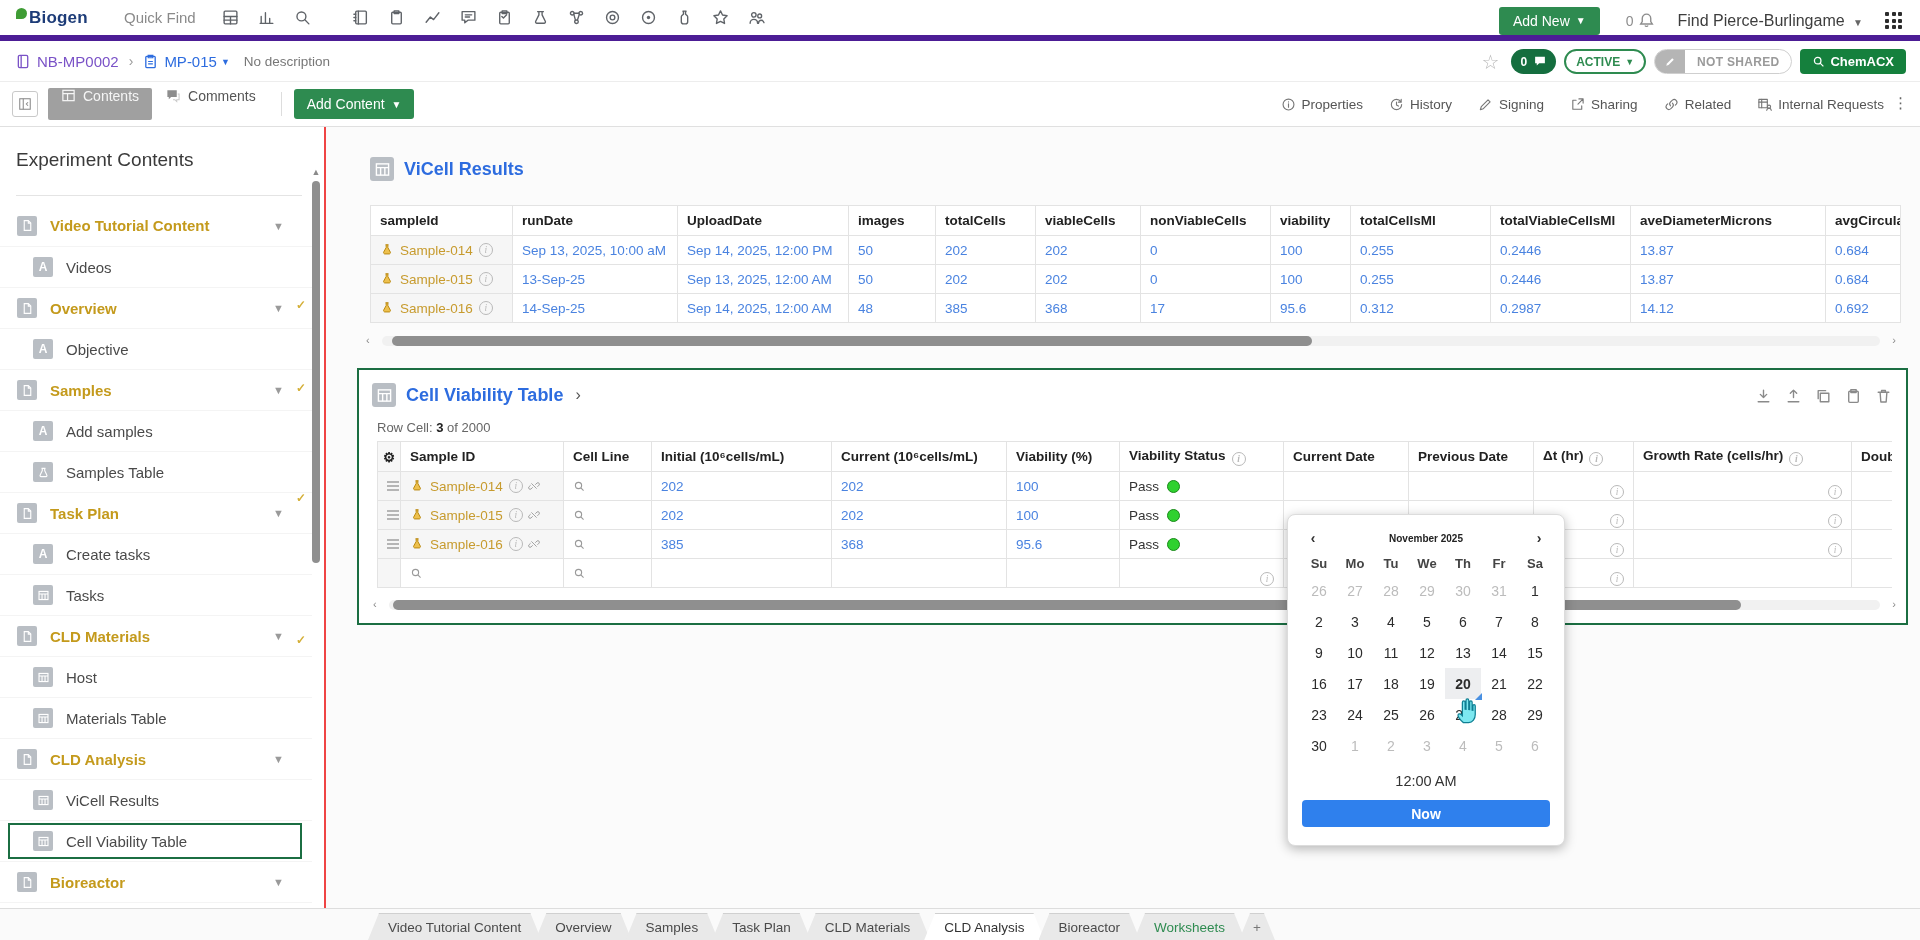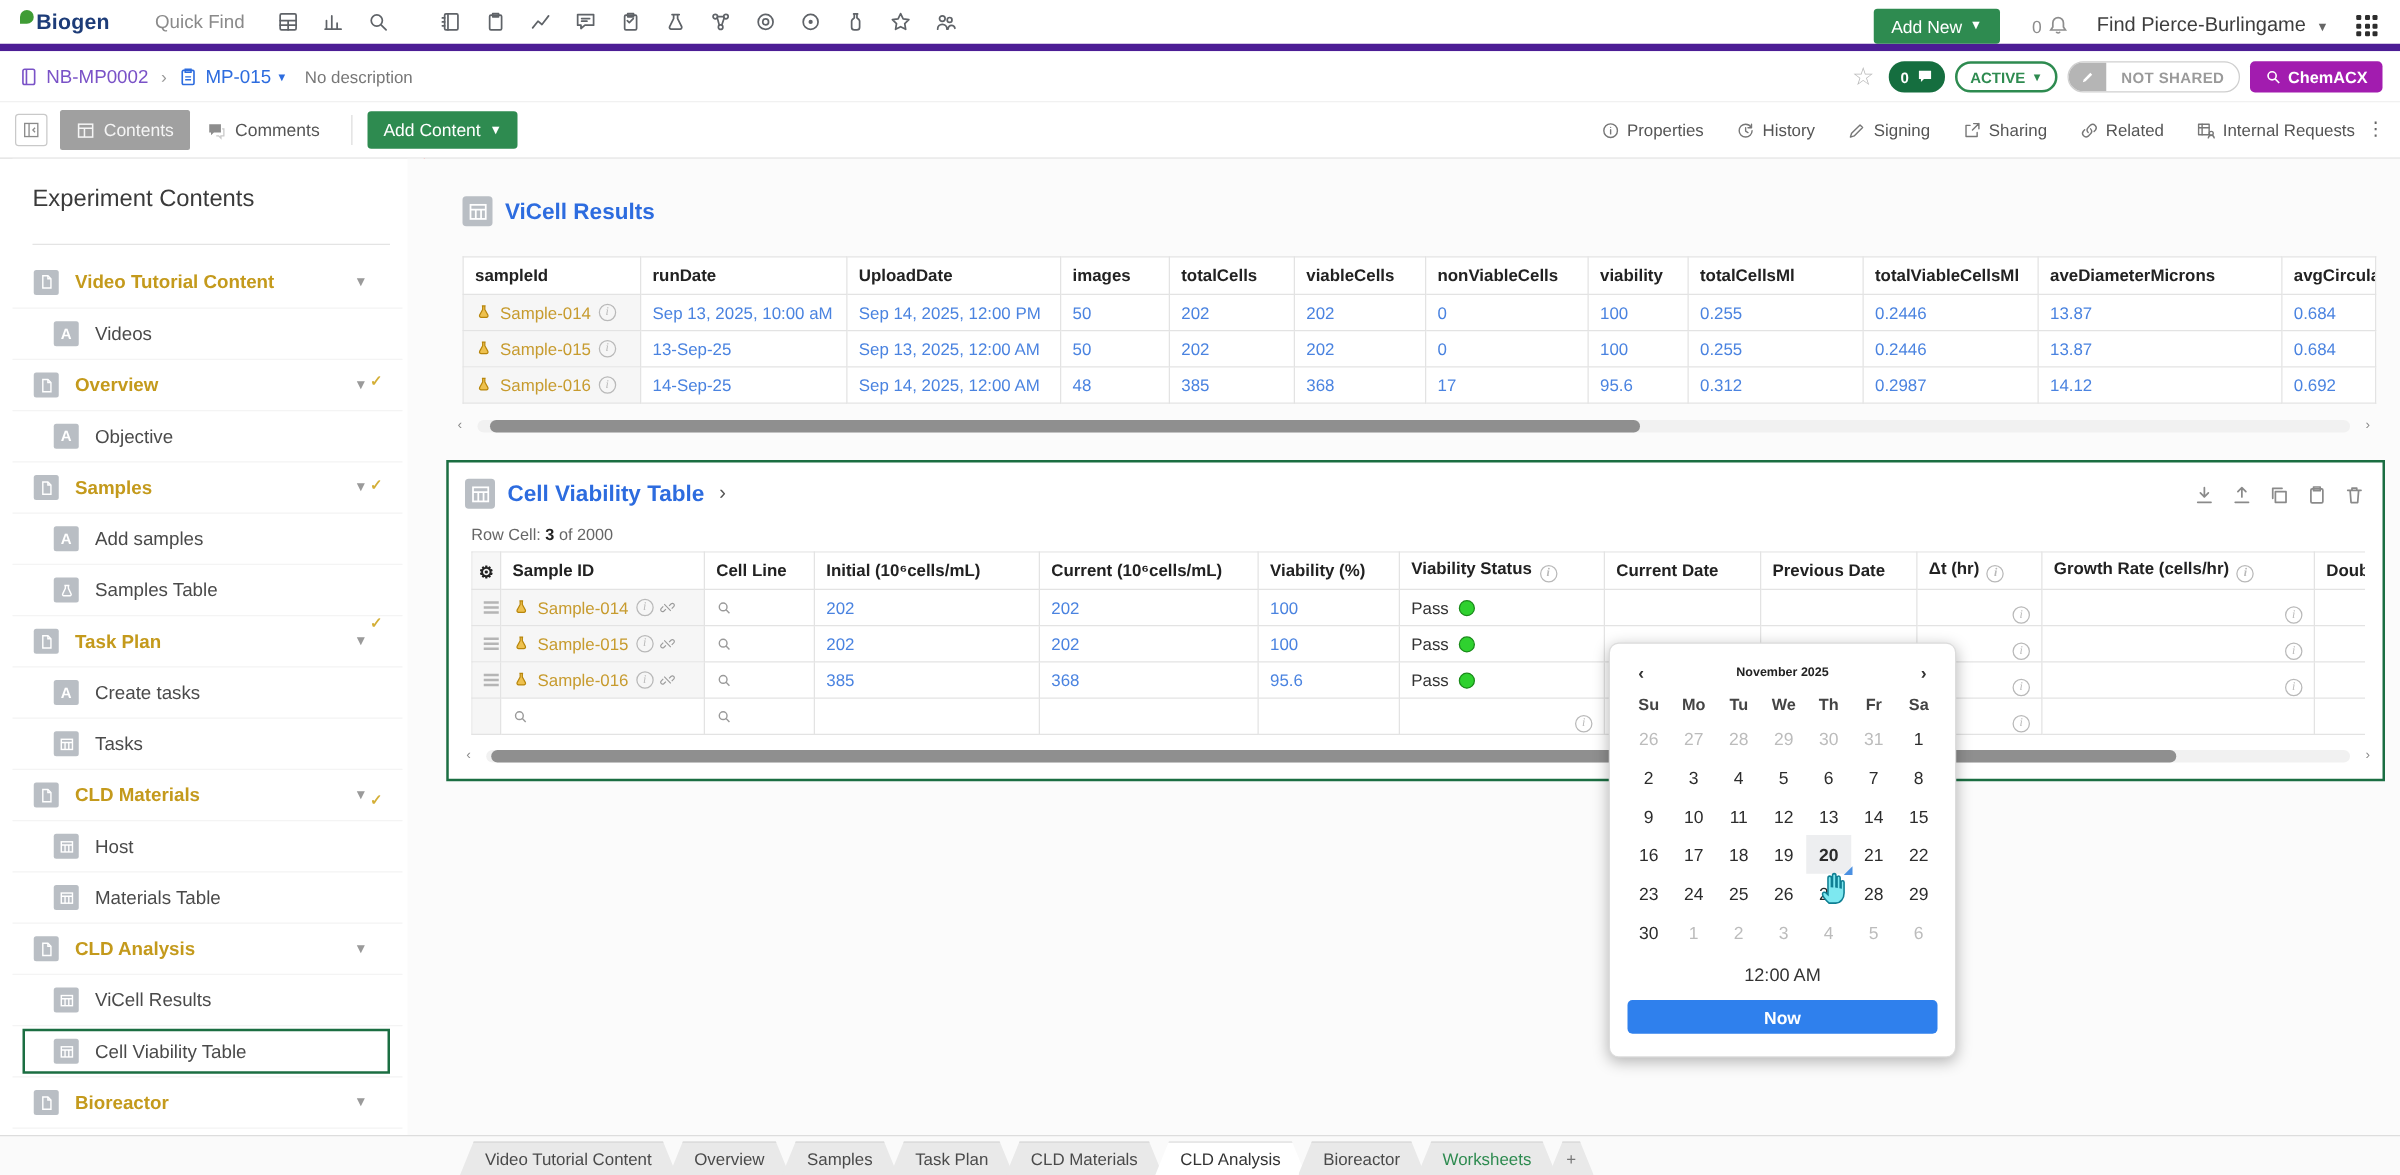--- a/index.html
+++ b/index.html
@@ -39,41 +39,41 @@
   #exp-caret { color:#2d6cdf; font-size:9px; margin:2px 0 0 4px; cursor:pointer; }
   #no-desc { color:#777; font-size:13.5px; margin-left:14px; }
   #crumb-right { position:absolute; right:14px; top:0; height:41px; display:flex; align-items:center; gap:8px; }
   .pill { height:25px; border-radius:13px; display:flex; align-items:center; font-size:12px; font-weight:bold; }
   #comment-pill { background:#156e3f; color:#fff; padding:0 9px; gap:6px; cursor:pointer; }
   #active-pill { border:2px solid #2e8b50; color:#2e8b50; background:#fff; padding:0 10px; cursor:pointer; }
   #active-pill .caret { font-size:9px; margin-left:5px; }
   #shared-pill { border:1px solid #cfcfcf; color:#9a9a9a; background:#fff; padding:0; overflow:hidden; cursor:pointer; }
   #shared-pill .chip { background:#b5b5b5; height:100%; width:30px; display:flex; align-items:center; justify-content:center; }
   #shared-pill .lbl { padding:0 12px; letter-spacing:.3px; }
-  #chemacx-btn { background:#a21caf; color:#fff; padding:0 12px; gap:5px; border-radius:4px; cursor:pointer; font-size:13px; }
+  #chemacx-btn { background:#15803d; color:#fff; padding:0 12px; gap:5px; border-radius:4px; cursor:pointer; font-size:13px; }
   #fav-star { font-size:20px; color:#b9b9b9; margin-right:4px; cursor:pointer; }
 
   
   #toolbar { position:absolute; left:0; top:82px; width:1920px; height:45px; background:#fff;
     border-bottom:1px solid #e0e0e0; display:flex; align-items:center; }
   #collapse-btn { width:26px; height:26px; border:1px solid #c9c9c9; border-radius:3px; margin-left:12px;
     display:flex; align-items:center; justify-content:center; cursor:pointer; }
-  .tb-tab { height:32px; display:flex; align-items:center; gap:7px; padding:0 13px; font-size:14px; color:#555; cursor:pointer; }
+  .tb-tab { height:32px; display:flex; gap:7px; padding:0 13px; font-size:14px; color:#555; cursor:pointer; }
   #tab-contents { background:#a0a0a0; color:#f5f5f5; margin-left:10px; border-radius:2px; }
   .tb-sep { width:1px; height:24px; background:#ddd; margin:0 12px; }
   #add-content { background:#2e8b50; color:#fff; font-size:14px; height:30px; padding:0 13px; border-radius:3px;
     display:flex; align-items:center; cursor:pointer; }
   #add-content .caret { margin-left:7px; font-size:10px; }
   #toolbar-right { position:absolute; right:36px; top:0; height:45px; display:flex; align-items:center; gap:26px; }
   .tbr-item { display:flex; align-items:center; gap:6px; font-size:13.5px; color:#555; cursor:pointer; }
   .tbr-item svg { stroke:#777; fill:none; stroke-width:1.2; stroke-linecap:round; stroke-linejoin:round; }
   #kebab { position:absolute; right:12px; top:12px; color:#666; font-size:15px; cursor:pointer; }
 
   
-  #sidebar { position:absolute; left:10px; top:127px; width:330px; height:813px; background:#fff; border-right:1px solid #ef4444; }
+  #sidebar { position:absolute; left:0; top:127px; width:330px; height:813px; background:#fff; border-right:6px solid #ef4444; }
   #sb-title { position:absolute; left:16px; top:22px; font-size:19px; color:#3a3a3a; }
   #sb-divider { position:absolute; left:16px; top:68px; width:286px; height:1px; background:#e4e4e4; }
   #sb-tree { position:absolute; left:0; top:78px; width:312px; }
   .sb-item { height:41px; display:flex; align-items:center; border-top:1px solid #f4f4f4; position:relative; cursor:pointer; }
   .sb-item:first-child { border-top:none; }
   .sb-ic { width:20px; height:20px; background:#b9bec4; border-radius:2px; display:flex; align-items:center;
     justify-content:center; flex:none; }
   .sb-ic svg { stroke:#fff; fill:none; stroke-width:1.4; }
   .sb-ic .gA { color:#fff; font-size:12px; font-weight:bold; }
   .sb-item.section .sb-ic { margin-left:17px; }

